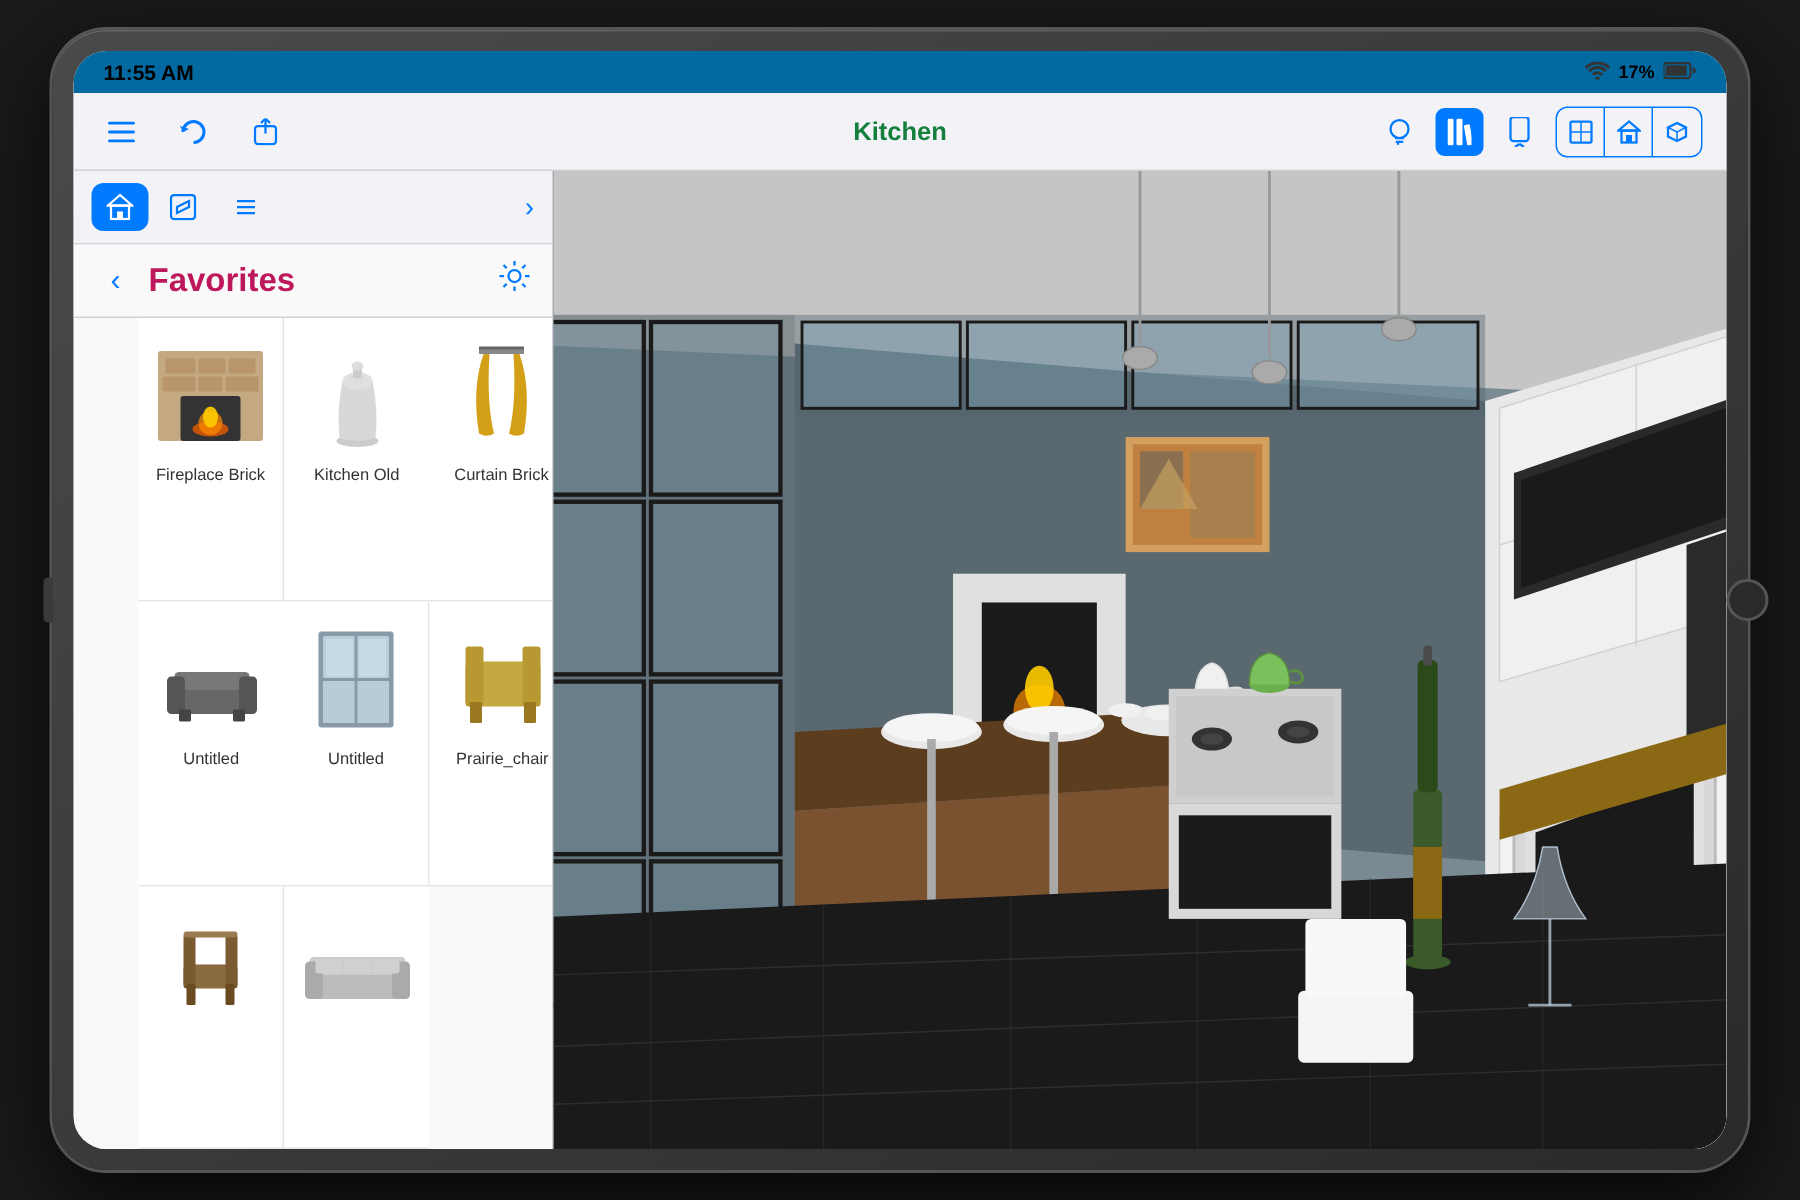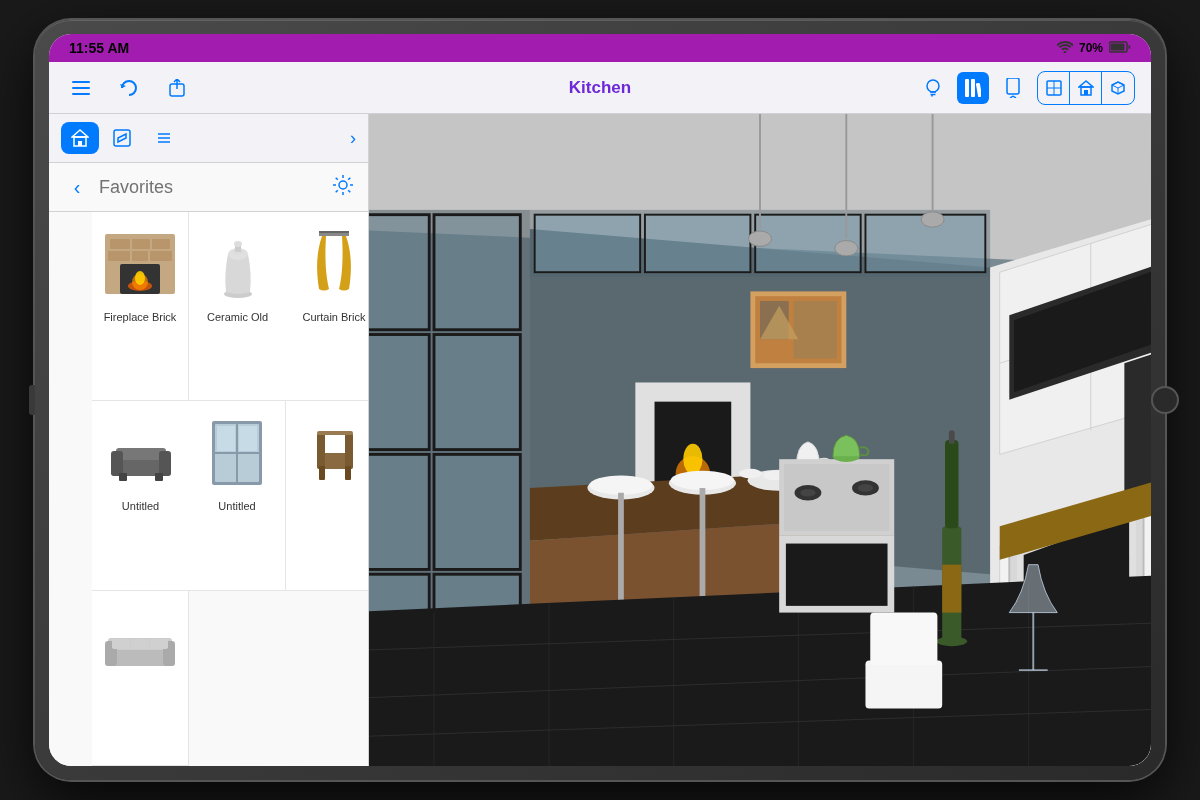--- a/index.html
+++ b/index.html
@@ -28,21 +28,21 @@
       height: 100%;
       background: #fff;
       border-radius: 22px;
       overflow: hidden;
       display: flex;
       flex-direction: column;
     }
 
     
     .status-bar {
-      background: #a21caf;
+      background: #0369a1;
       height: 28px;
       display: flex;
       align-items: center;
       justify-content: space-between;
       padding: 0 20px;
       font-size: 13px;
       font-weight: 600;
       flex-shrink: 0;
     }
 
@@ -61,21 +61,21 @@
       position: relative;
     }
 
     .toolbar-left { display: flex; align-items: center; gap: 16px; }
     .toolbar-title {
       position: absolute;
       left: 50%;
       transform: translateX(-50%);
       font-size: 17px;
       font-weight: 600;
-      color: #6d28d9;
+      color: #15803d;
     }
     .toolbar-right { display: flex; align-items: center; gap: 8px; margin-left: auto; }
 
     .toolbar-icon {
       width: 32px;
       height: 32px;
       display: flex;
       align-items: center;
       justify-content: center;
       color: #007aff;
@@ -166,23 +166,23 @@
       display: flex;
       align-items: center;
       justify-content: center;
       color: #007aff;
       font-size: 20px;
       cursor: pointer;
       margin-right: 8px;
     }
 
     .sidebar-title {
-      font-size: 18px;
-      font-weight: 400;
-      color: #737373;
+      font-size: 22px;
+      font-weight: 700;
+      color: #be185d;
       flex: 1;
     }
 
     .sidebar-settings {
       color: #007aff;
       font-size: 20px;
       cursor: pointer;
     }
 
     
@@ -269,21 +269,21 @@
   <div class="tablet-screen">
 
     <div class="status-bar">
       <span class="status-bar-left">11:55 AM</span>
       <div class="status-bar-right">
         <span>
           <svg width="16" height="12" viewBox="0 0 16 12">
               <path d="M8 10a1.5 1.5 0 110 3 1.5 1.5 0 010-3zm0-3.5c1.5 0 2.8.6 3.8 1.6l-1.4 1.4A3.5 3.5 0 008 8.5a3.5 3.5 0 00-2.4.95L4.2 8.1C5.2 7.1 6.5 6.5 8 6.5zm0-3.5c2.5 0 4.7 1 6.3 2.6l-1.4 1.4A7 7 0 008 5a7 7 0 00-4.9 2l-1.4-1.4A9 9 0 018 3zm0-3C11.6 0 14.8 1.4 17 3.8L15.6 5.2A11 11 0 008 2 11 11 0 00.4 5.2L-1 3.8A13 13 0 018 0z" fill="#333"></path>
             </svg>
         </span>
-        <span>70%</span>
+        <span>17%</span>
         <span>
           <svg width="22" height="12" viewBox="0 0 22 12">
               <rect x="0" y="1" width="18" height="10" rx="2" ry="2" fill="none" stroke="#333" stroke-width="1.5"></rect>
               <rect x="1.5" y="2.5" width="14" height="7" rx="1" fill="#333"></rect>
               <path d="M19.5 4v4a2 2 0 000-4z" fill="#333"></path>
             </svg>
         </span>
       </div>
     </div>
 
@@ -425,21 +425,21 @@
             <div class="item-thumb">
               <svg viewBox="0 0 80 80" xmlns="http://www.w3.org/2000/svg">
                 <ellipse cx="40" cy="70" rx="14" ry="4" fill="#ccc"></ellipse>
                 <path d="M30 30 Q26 50 28 68 Q40 72 52 68 Q54 50 50 30 Q40 26 30 30Z" fill="#d8d8d8"></path>
                 <ellipse cx="40" cy="30" rx="10" ry="6" fill="#e0e0e0"></ellipse>
                 <ellipse cx="40" cy="28" rx="6" ry="3" fill="#ddd"></ellipse>
                 <rect x="37" y="20" width="6" height="8" fill="#ccc"></rect>
                 <ellipse cx="40" cy="20" rx="4" ry="3" fill="#ddd"></ellipse>
               </svg>
             </div>
-            <span class="item-label">Ceramic Old</span>
+            <span class="item-label">Kitchen Old</span>
           </div>
 
           <div class="item-cell">
             <div class="item-thumb">
               <svg viewBox="0 0 80 80" xmlns="http://www.w3.org/2000/svg">
                 <rect x="25" y="8" width="30" height="4" fill="#888"></rect>
                 <path d="M28 12 Q20 35 25 65 Q30 68 35 65 Q30 45 32 12Z" fill="#d4a017"></path>
                 <path d="M52 12 Q60 35 55 65 Q50 68 45 65 Q50 45 48 12Z" fill="#d4a017"></path>
                 <line x1="25" y1="8" x2="55" y2="8" stroke="#666" stroke-width="2"></line>
               </svg>
@@ -469,20 +469,32 @@
                 <rect x="18" y="11" width="44" height="58" fill="#b8ccd8" rx="1"></rect>
                 <line x1="40" y1="11" x2="40" y2="69" stroke="#8899aa" stroke-width="2"></line>
                 <line x1="18" y1="40" x2="62" y2="40" stroke="#8899aa" stroke-width="2"></line>
                 <rect x="20" y="13" width="18" height="25" fill="#d0e4f0" opacity="0.6"></rect>
                 <rect x="42" y="13" width="18" height="25" fill="#d0e4f0" opacity="0.6"></rect>
               </svg>
             </div>
             <span class="item-label">Untitled</span>
           </div>
 
+          <div class="item-cell">
+            <div class="item-thumb">
+              <svg viewBox="0 0 80 80" xmlns="http://www.w3.org/2000/svg">
+                <rect x="15" y="28" width="50" height="30" fill="#c4a840" rx="4"></rect>
+                <rect x="15" y="18" width="12" height="40" fill="#b89830" rx="2"></rect>
+                <rect x="53" y="18" width="12" height="40" fill="#b89830" rx="2"></rect>
+                <rect x="18" y="55" width="8" height="14" fill="#9a7820" rx="1"></rect>
+                <rect x="54" y="55" width="8" height="14" fill="#9a7820" rx="1"></rect>
+              </svg>
+            </div>
+            <span class="item-label">Prairie_chair</span>
+          </div>
 
           <div class="item-cell">
             <div class="item-thumb">
               <svg viewBox="0 0 80 80" xmlns="http://www.w3.org/2000/svg">
                 <rect x="22" y="40" width="36" height="16" fill="#8a6a40" rx="3"></rect>
                 <rect x="22" y="20" width="8" height="36" fill="#7a5a30" rx="2"></rect>
                 <rect x="50" y="20" width="8" height="36" fill="#7a5a30" rx="2"></rect>
                 <rect x="22" y="18" width="36" height="4" fill="#9a7a50" rx="2"></rect>
                 <rect x="24" y="53" width="6" height="14" fill="#6a4a20" rx="1"></rect>
                 <rect x="50" y="53" width="6" height="14" fill="#6a4a20" rx="1"></rect>

